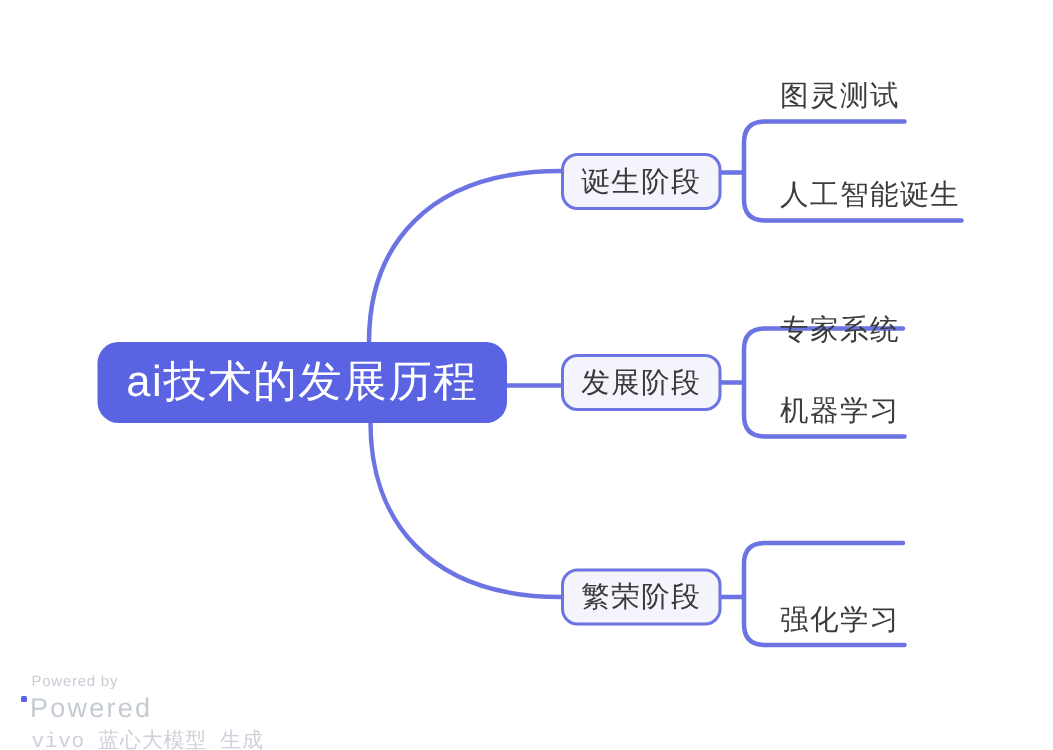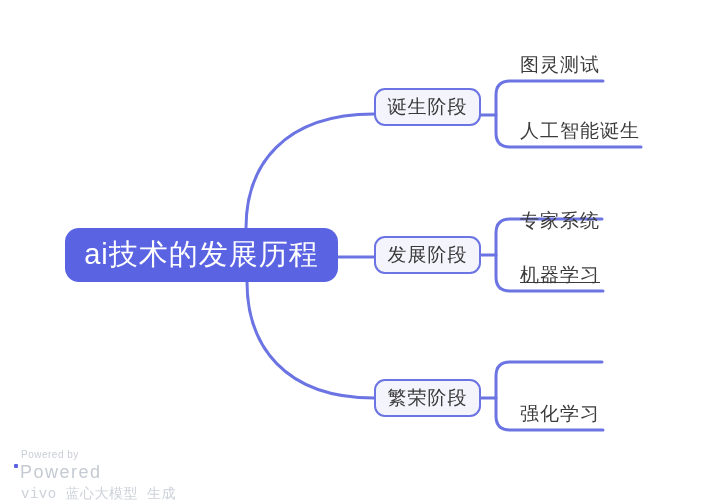--- a/index.html
+++ b/index.html
@@ -14,31 +14,31 @@
     background:#5a63e2;border-radius:14px;color:#ffffff;
     display:flex;align-items:center;justify-content:center;
     font-size:29px;letter-spacing:1px;box-sizing:border-box;
   }
   .branch-node{
     position:absolute;left:374px;width:107px;height:38px;box-sizing:border-box;
     background:#f4f4fc;border:2.5px solid #6b74e2;border-radius:11px;
     display:flex;align-items:center;justify-content:center;
     font-size:19px;color:#3a3a3a;letter-spacing:1px;
   }
-  .branch-1{top:88px;}
+  .branch-1{top:102px;}
   .branch-2{top:236px;justify-content:center;}
   .branch-3{top:379px;}
   .leaf-label{
     position:absolute;left:520px;height:22px;line-height:22px;
     font-size:19px;color:#3c3c3c;letter-spacing:1px;white-space:nowrap;
   }
   .leaf-1a{top:54px;}
   .leaf-1b{top:120px;}
   .leaf-2a{top:192px;margin-top:18px;}
-  .leaf-2b{top:264px;text-decoration:underline;}
+  .leaf-2b{top:264px;}
   .leaf-3a{top:335px;}
   .leaf-3b{top:403px;}
   .watermark{position:absolute;left:18px;top:450px;line-height:1;}
   .powered-by{font-size:10px;color:#c9cdd5;letter-spacing:.5px;margin:0 0 3px 3px;}
   .bluelm-row{position:relative;margin-left:2px;}
   .bluelm-dot{
     position:absolute;left:-6px;top:1px;width:4px;height:4px;
     background:#5a63e2;border-radius:1px;
   }
   .bluelm-name{font-size:18px;font-weight:500;color:#c5cad3;letter-spacing:1.5px;}

